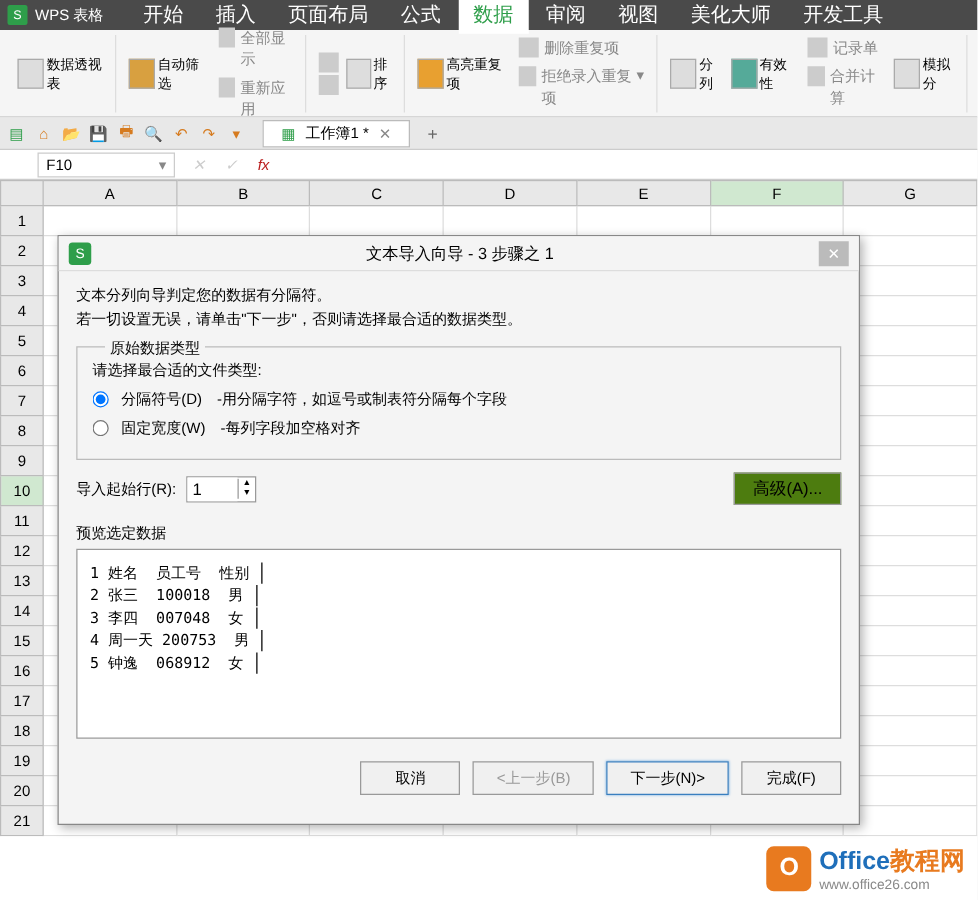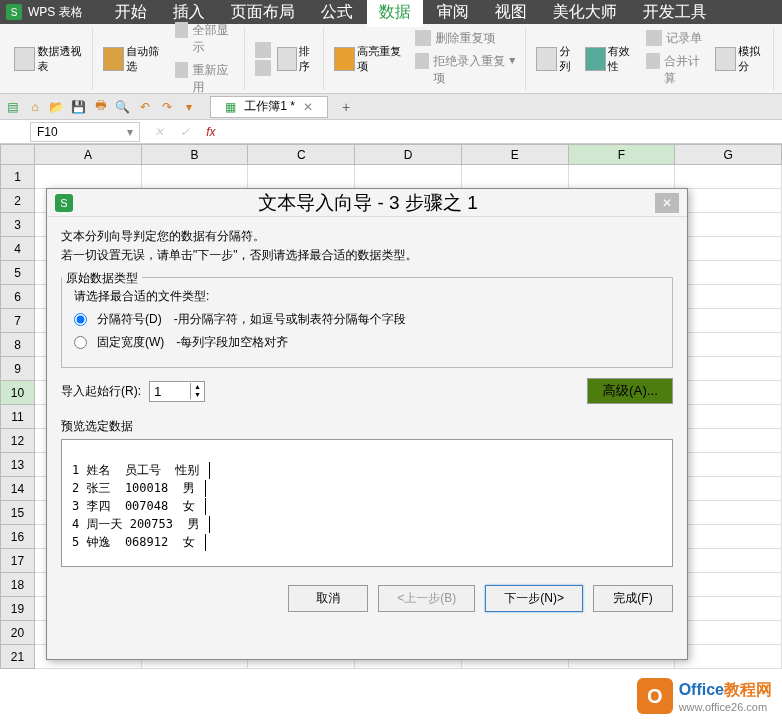--- a/index.html
+++ b/index.html
@@ -45,46 +45,46 @@
     .col-hdr.active { background: #d0e8d0; }
     .row-hdr { background: #e8e8e8; width: 30px; text-align: center; border: 1px solid #bbb; }
     .row-hdr.active { background: #d0e8d0; }
     .corner { width: 30px; background: #e8e8e8; border: 1px solid #bbb; }
     .cell.active { border: 2px solid #2e9e4a !important; }
     
     
     .dialog { position: absolute; left: 46px; top: 188px; width: 642px; height: 472px; background: #f4f4f4; border: 1px solid #888; box-shadow: 2px 2px 8px rgba(0,0,0,0.3); }
     .dialog-title { height: 28px; background: #f4f4f4; display: flex; align-items: center; padding: 0 8px; border-bottom: 1px solid #ddd; }
     .dialog-title .dlg-logo { width: 18px; height: 18px; background: #2e9e4a; border-radius: 3px; color: #fff; display: flex; align-items: center; justify-content: center; font-size: 11px; margin-right: 8px; }
-    .dialog-title .dlg-text { flex: 1; text-align: center; font-size: 19px; }
+    .dialog-title .dlg-text { flex: 1; text-align: center; font-size: 13px; }
     .dialog-title .dlg-close { width: 24px; height: 20px; background: #bbb; color: #fff; display: flex; align-items: center; justify-content: center; cursor: pointer; }
     .dialog-body { padding: 10px 14px; }
     .dlg-instr { margin-bottom: 12px; line-height: 1.6; }
     .fieldset { border: 1px solid #bbb; padding: 10px 12px; margin-bottom: 10px; position: relative; }
-    .fieldset-title { position: absolute; top: -8px; left: 0; background: #f4f4f4; padding: 0 4px; }
+    .fieldset-title { position: absolute; top: -8px; left: 22px; background: #f4f4f4; padding: 0 4px; }
     .radio-row { display: flex; align-items: center; gap: 6px; margin: 6px 0; }
     .radio-row input { margin-right: 4px; }
     .start-row { display: flex; align-items: center; gap: 8px; margin: 10px 0; }
     .spinner { display: flex; align-items: center; border: 1px solid #999; background: #fff; }
     .spinner input { width: 40px; border: none; padding: 2px 4px; text-align: left; outline: none; }
     .spinner-btns { display: flex; flex-direction: column; border-left: 1px solid #999; }
     .spinner-btns span { font-size: 7px; padding: 0 3px; cursor: pointer; line-height: 8px; }
     .adv-btn { margin-left: auto; padding: 3px 14px; border: 1px solid #999; background: #4d7c0f; cursor: pointer; }
     .preview-label { margin: 14px 0 4px; }
-    .preview-box { border: 1px solid #999; background: #fff; height: 128px; padding: 22px 10px; font-family: SimSun, monospace; overflow: auto; }
+    .preview-box { border: 1px solid #999; background: #fff; height: 152px; padding: 10px 10px; font-family: SimSun, monospace; overflow: auto; }
     .preview-line { white-space: pre; border-right: 1px solid #000; display: inline-block; padding-right: 10px; margin-bottom: 1px; }
     .dlg-buttons { display: flex; justify-content: flex-end; gap: 10px; padding: 8px 14px; }
     .dlg-btn { padding: 4px 18px; border: 1px solid #999; background: #f0f0f0; cursor: pointer; font-size: 12px; min-width: 80px; }
     .dlg-btn.disabled { color: #999; }
     .dlg-btn.primary { border: 1px solid #3a7fbf; box-shadow: 0 0 2px #6aa8e0; }
     
     
     .watermark { position: absolute; right: 10px; bottom: 6px; display: flex; align-items: center; gap: 6px; }
     .watermark .wm-icon { width: 36px; height: 36px; background: #e87a1f; border-radius: 6px; color: #fff; display: flex; align-items: center; justify-content: center; font-weight: bold; font-size: 20px; }
-    .wm-text1 { color: #e87a1f; font-weight: bold; font-size: 16px; text-align: right; }
+    .wm-text1 { color: #e87a1f; font-weight: bold; font-size: 20px; text-align: right; }
     .wm-text1 .blue { color: #1f6fba; }
     .wm-text2 { color: #888; font-size: 11px; }
   </style>
 </head>
 <body>
 
 <div class="titlebar">
   <div class="wps-logo">S</div>
   <span class="app-name">WPS 表格</span>
   <div class="menu-tabs">

